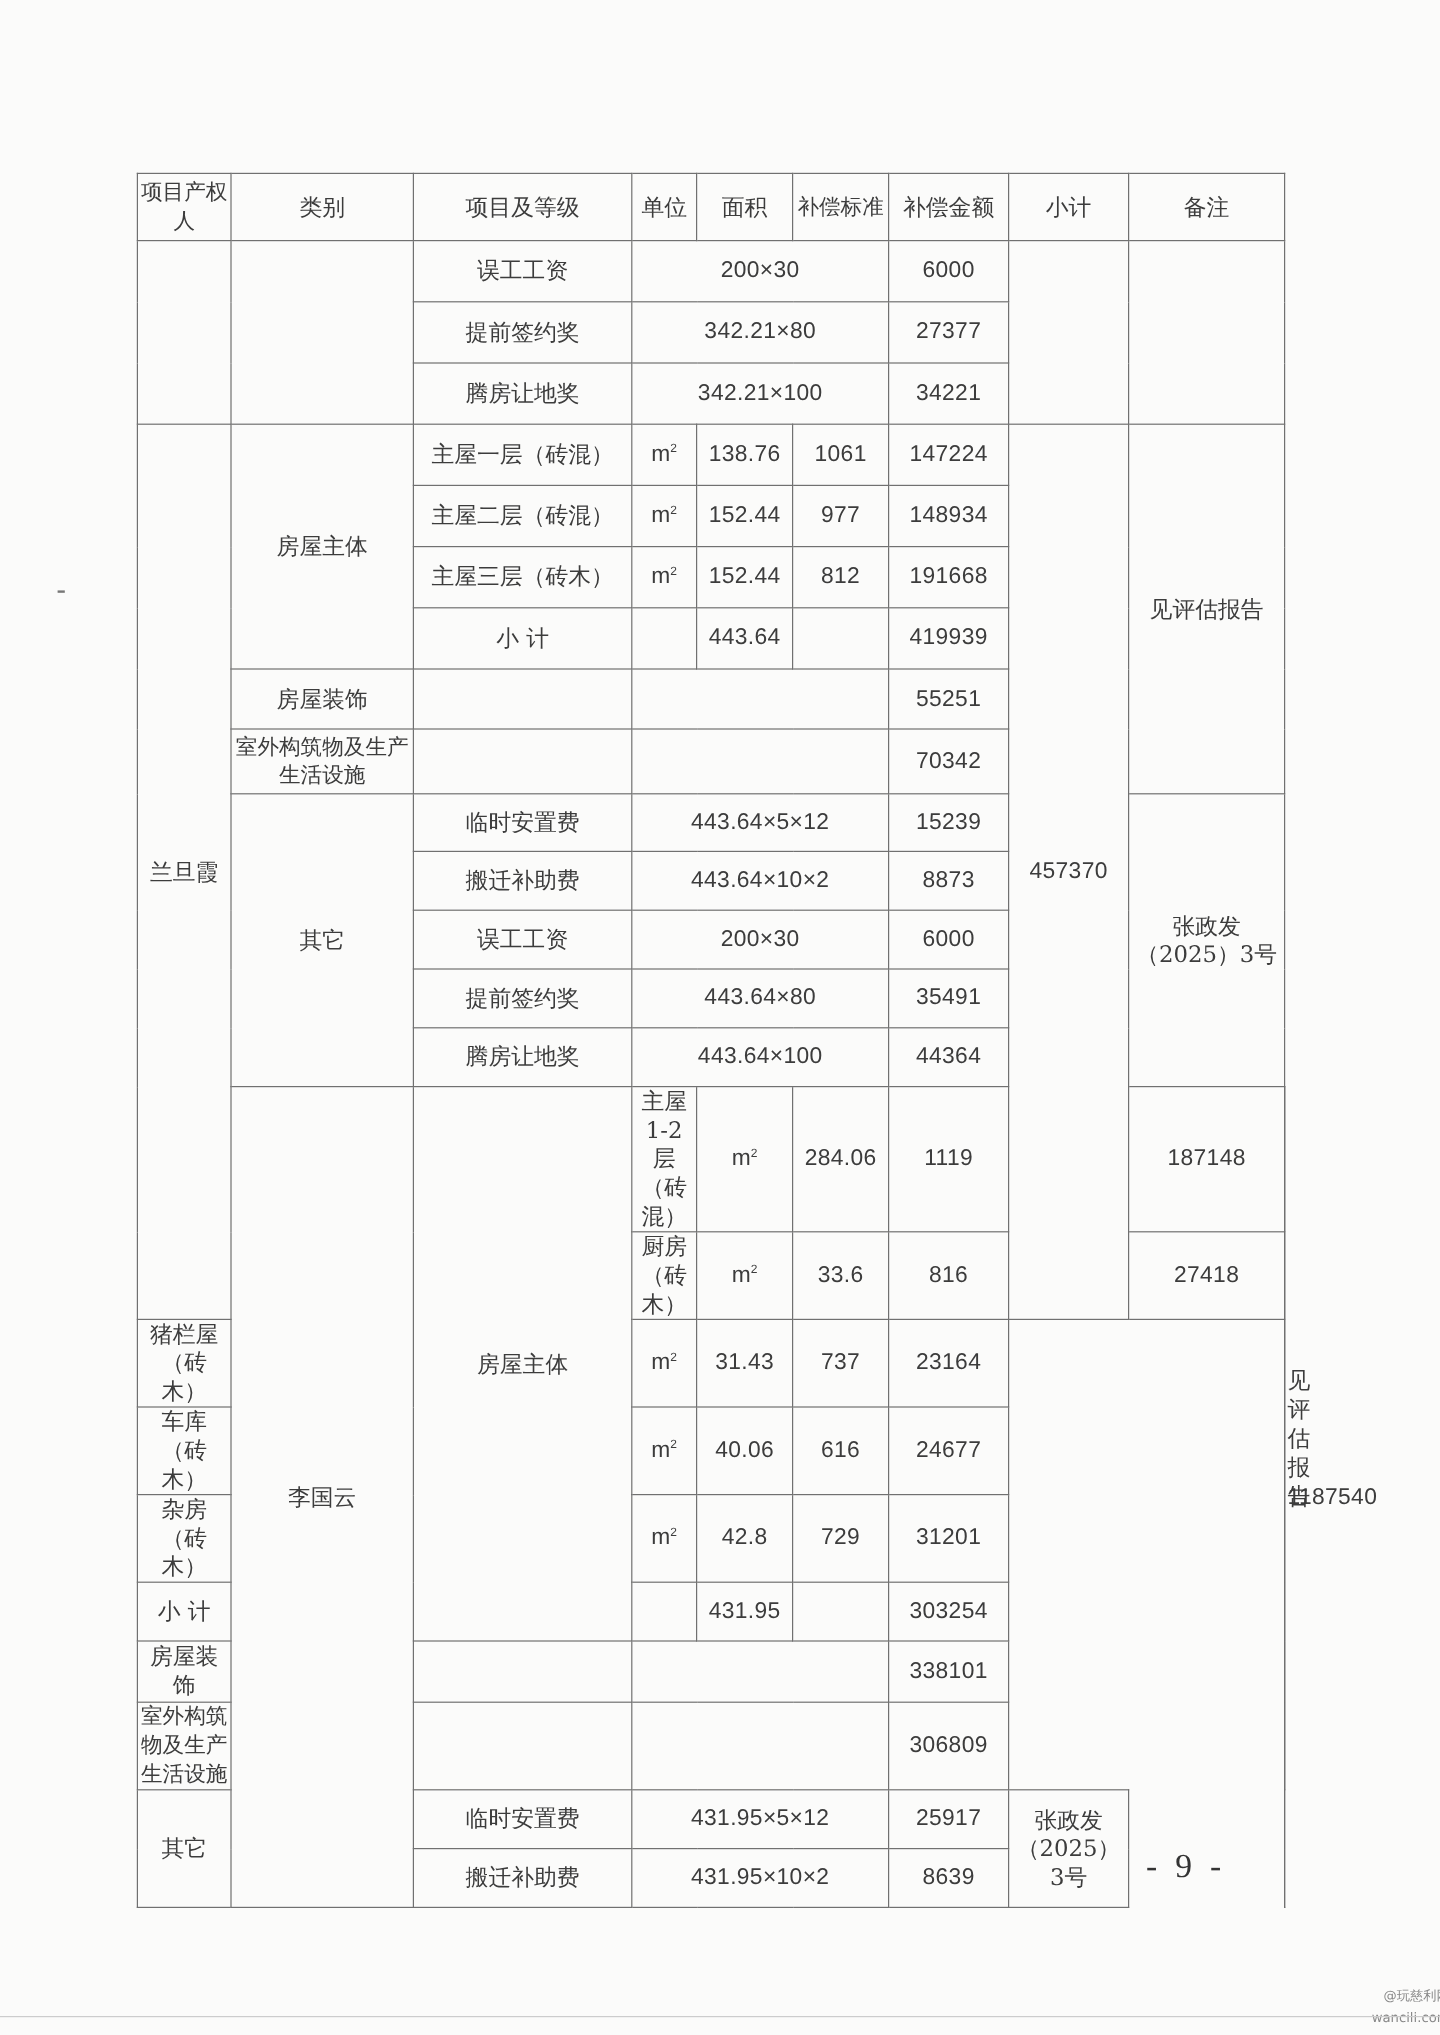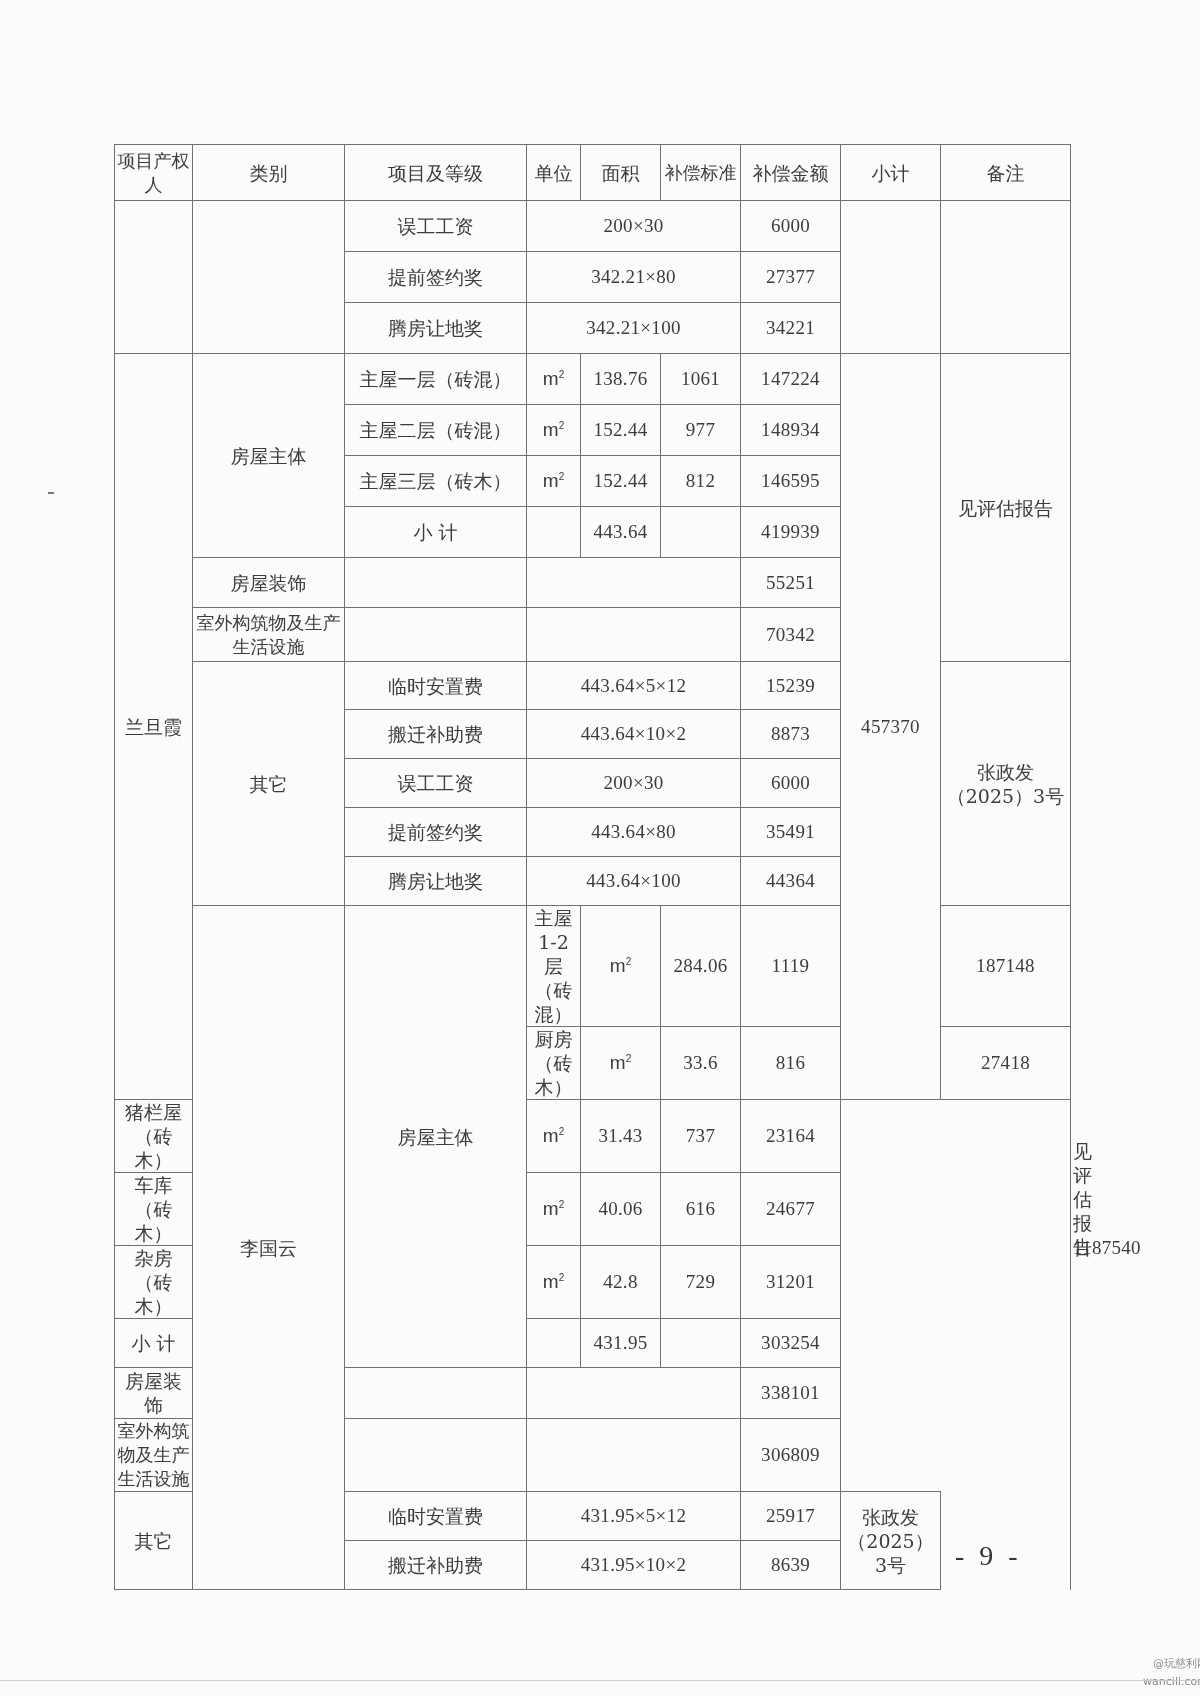--- a/index.html
+++ b/index.html
@@ -3,21 +3,21 @@
 <meta charset="utf-8">
 <style>
   html,body{margin:0;padding:0;}
   body{width:1200px;height:1696px;background:#fbfbfa;position:relative;overflow:hidden;
        font-family:"DejaVu Serif","Liberation Serif",serif;color:#3a3a3a;}
   .page{position:absolute;left:0;top:0;width:1200px;height:1696px;padding-left:18px;}
   table.comp{position:absolute;left:114px;top:144px;width:956px;border-collapse:collapse;table-layout:fixed;}
   table.comp td{border:1.6px solid #707070;text-align:center;vertical-align:middle;padding:0 2px;
        font-size:19px;line-height:24px;color:#3c3c3c;}
   table.comp td.small{font-size:18px;}
-  .num{font-family:Liberation Serif, serif;font-size:20px;letter-spacing:0.3px;}
+  .num{font-family:Liberation Sans, sans-serif;font-size:20px;letter-spacing:0.3px;}
   sup{font-size:10px;vertical-align:top;position:relative;top:-4px;}
   .m2{font-family:Liberation Sans, sans-serif;font-size:18px;}
   .page-no{position:absolute;left:955px;top:1540px;font-size:28px;color:#333;
        font-family:"Liberation Serif",serif;letter-spacing:4px;}
   .watermark{position:absolute;right:10px;top:1655px;text-align:right;font-size:11px;color:#888;
        line-height:18px;font-family:"DejaVu Sans",sans-serif;}
   .bottom-line{position:absolute;left:0;right:0;top:1680px;height:1px;background:#ccc;}
   .speck{position:absolute;left:48px;top:492px;width:6px;height:2px;background:#777;}
 </style>
 </head>
@@ -88,21 +88,21 @@
     <td class="m2"><span>m</span><sup>2</sup></td>
     <td class="num">152.44</td>
     <td class="num">977</td>
     <td class="num">148934</td>
   </tr>
   <tr style="height:51px">
     <td>主屋三层（砖木）</td>
     <td class="m2"><span>m</span><sup>2</sup></td>
     <td class="num">152.44</td>
     <td class="num">812</td>
-    <td class="num">146595</td>
+    <td class="num">191668</td>
   </tr>
   <tr style="height:51px">
     <td>小 计</td>
     <td></td>
     <td class="num">443.64</td>
     <td></td>
     <td class="num">419939</td>
   </tr>
   <tr style="height:50px">
     <td>房屋装饰</td>

